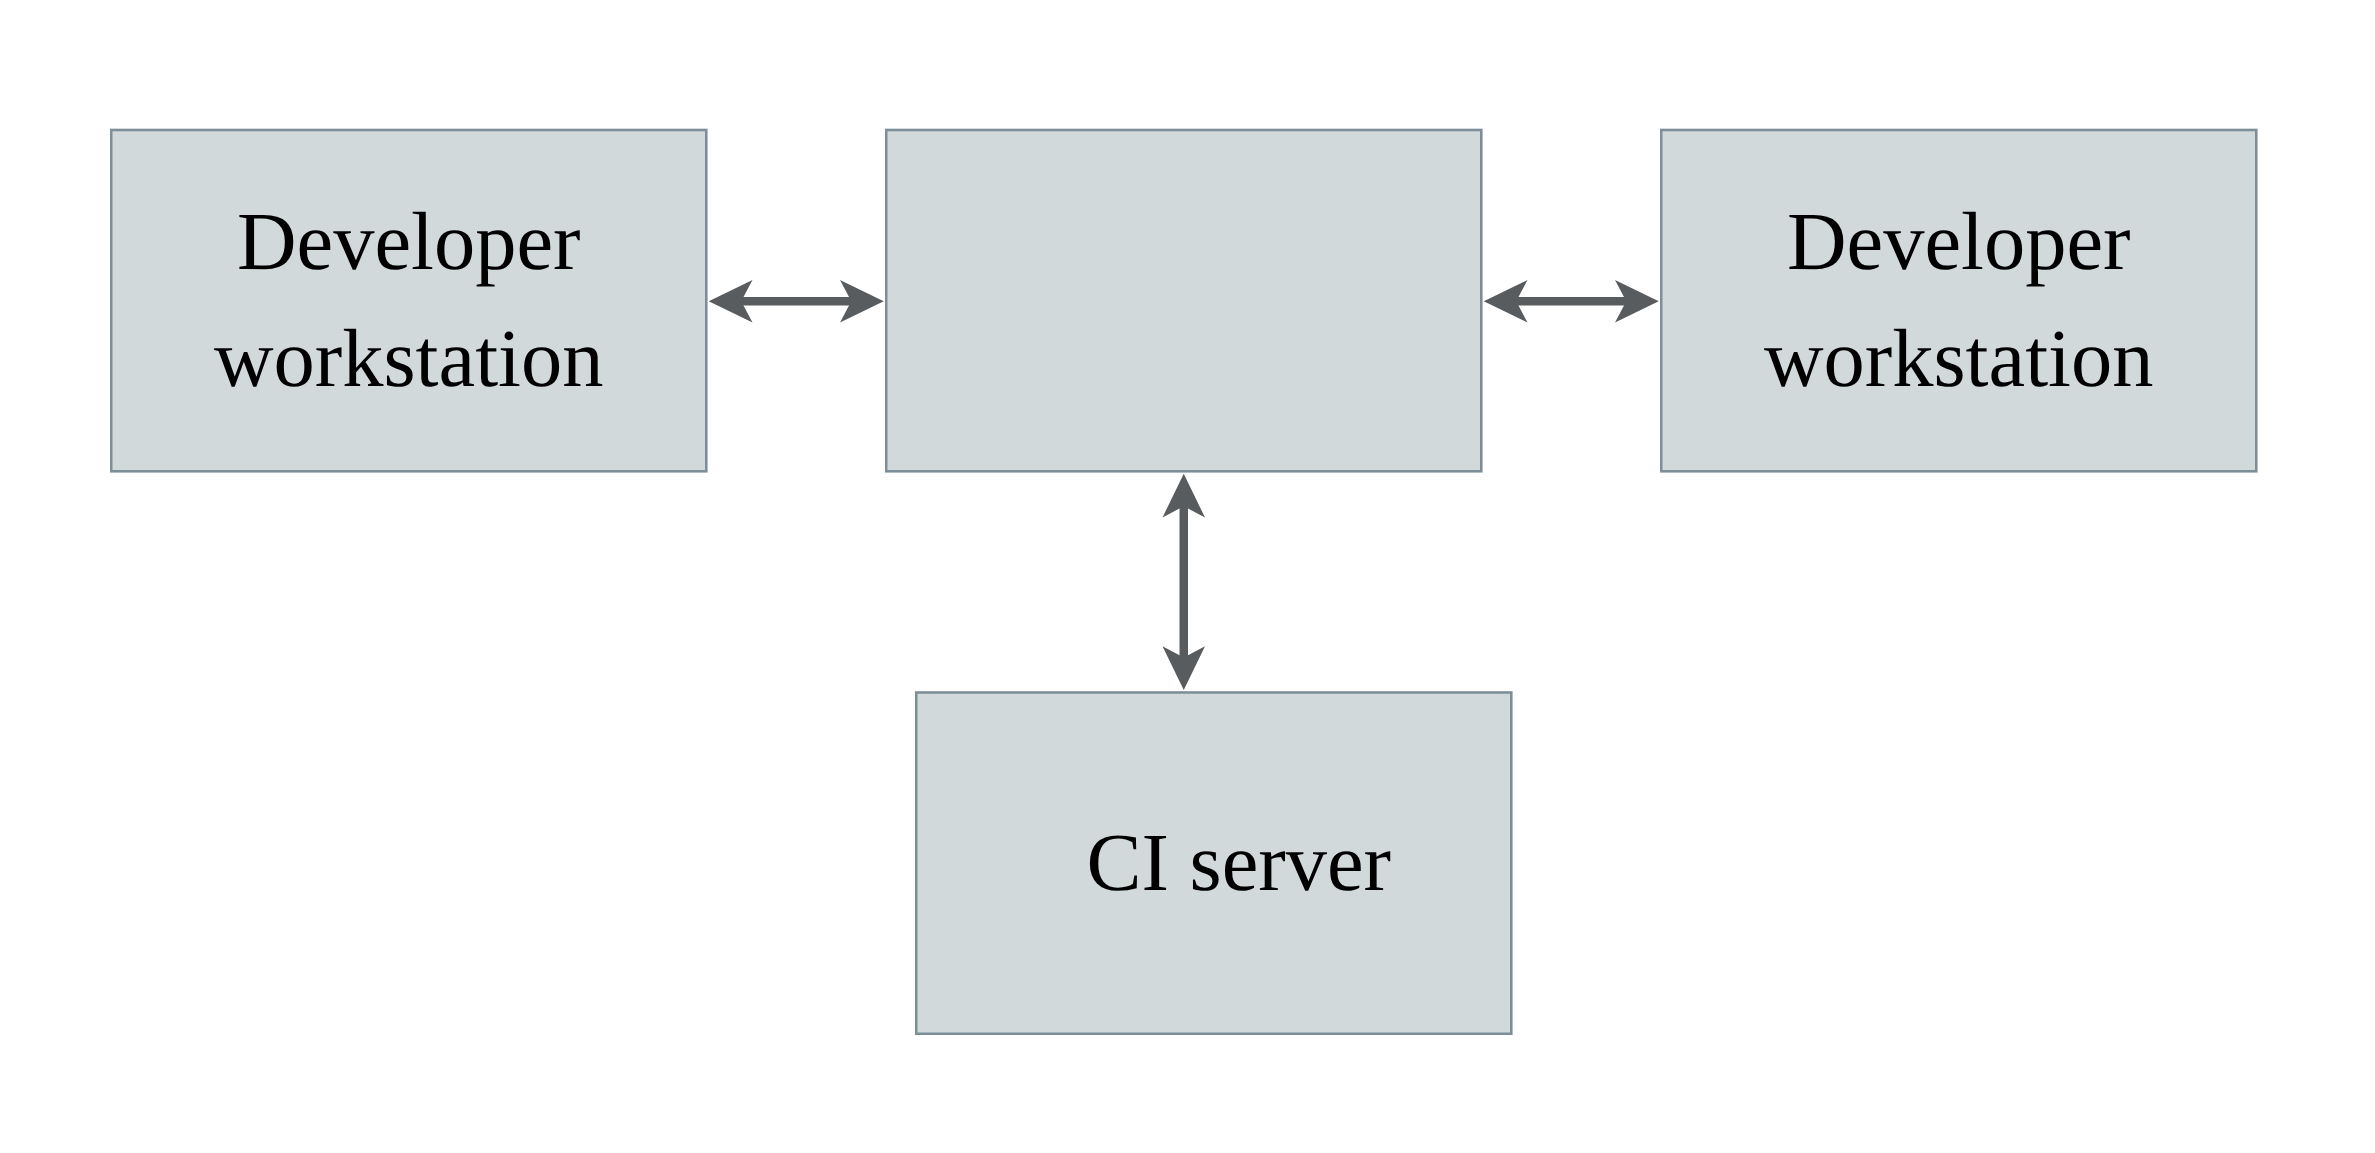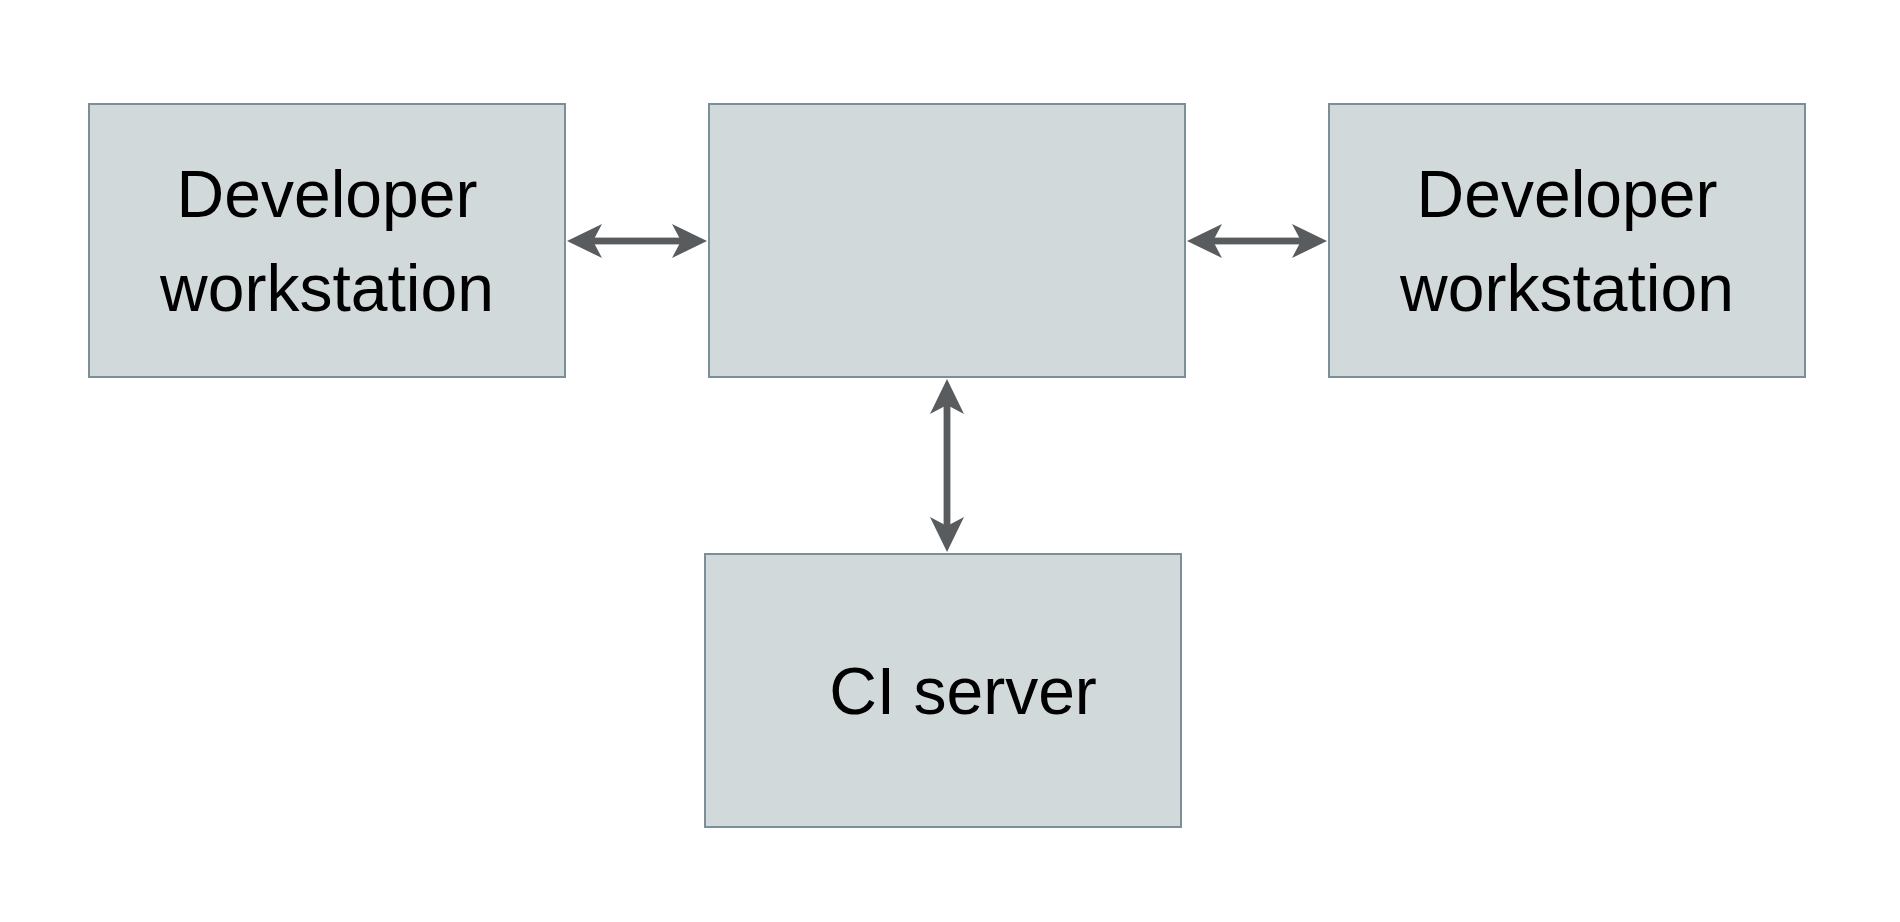--- a/index.html
+++ b/index.html
@@ -6,21 +6,21 @@
     margin: 0;
     padding: 0;
     background: #ffffff;
   }
   .canvas {
     position: relative;
     width: 1900px;
     height: 922px;
     background: var(--background, #ffffff);
     overflow: hidden;
-    font-family: Liberation Sans, sans-serif;
+    font-family: Liberation Serif, serif;
   }
   .node {
     position: absolute;
     width: 478px;
     height: 275px;
     background: var(--box-fill, #d2d9db);
     border: 2px solid var(--box-border, #7c8f99);
     box-sizing: border-box;
     display: flex;
     flex-direction: column;
@@ -29,21 +29,21 @@
     text-align: center;
     color: var(--text-color, #000000);
     font-size: 66px;
     line-height: 94px;
     letter-spacing: 0px;
   }
   .node .line { display: block; }
   #node-dev-left   { left: 88px;   top: 103px; }
   #node-cache      { left: 708px;  top: 103px; }
   #node-dev-right  { left: 1328px; top: 103px; }
-  #node-ci         { left: 704px;  top: 553px; padding-left: 40px; }
+  #node-ci         { left: 732px;  top: 553px; padding-left: 40px; }
 
   .arrow {
     position: absolute;
     color: var(--arrow-color, #595c5e);
   }
   #arrow-left  { left: 566px;  top: 219px; }
   #arrow-right { left: 1186px; top: 219px; }
   #arrow-down  { left: 925px;  top: 378px; }
   svg { display: block; }
 </style>

